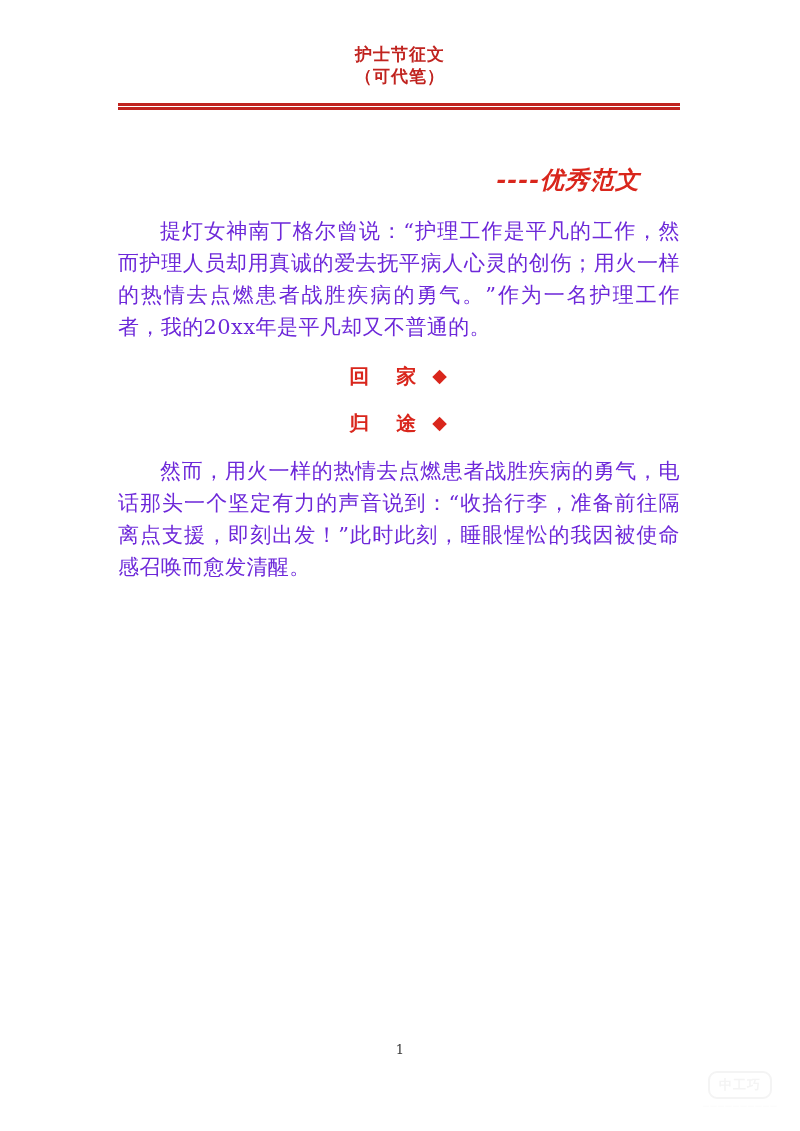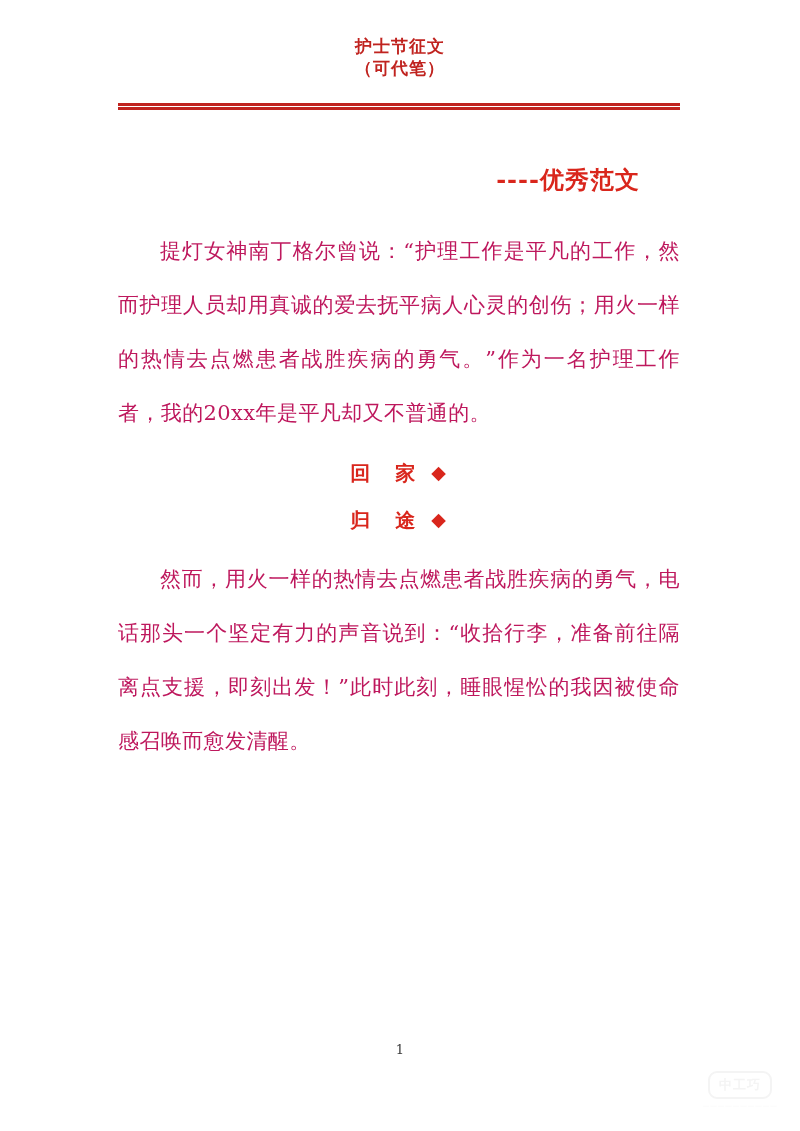--- a/index.html
+++ b/index.html
@@ -18,21 +18,21 @@
 
   .page {
     position: absolute;
     inset: 0;
     background: #ffffff;
   }
 
   
   .doc-header {
     position: absolute;
-    top: 36px;
+    top: 44px;
     left: 0;
     right: 0;
     text-align: center;
     line-height: 1.28;
   }
   .doc-header .hline {
     display: block;
     font-size: 17px;
     font-weight: bold;
     color: #c0231f;
@@ -84,55 +84,55 @@
     position: absolute;
     top: 164px;
     left: 0;
     width: 640px;
     text-align: right;
     font-family: "DejaVu Serif", "Liberation Serif", serif;
     font-size: 24px;
     font-weight: bold;
     color: #d9261c;
     letter-spacing: 1px;
+    font-style: italic;
   }
 
   
   .doc-body {
     position: absolute;
     top: 213px;
     left: 118px;
     width: 562px;
   }
 
   .para {
     font-family: "DejaVu Serif", "Liberation Serif", serif;
     font-size: 21px;
-    line-height: 54px;
-    color: #be185d;
+    line-height: 32px;
+    color: #6d28d9;
     text-indent: 2em;
     text-align: justify;
     text-justify: inter-character;
-    margin: 11px 0 8px 0;
+    margin: 2px 0 8px 0;
     letter-spacing: 0.4px;
   }
 
   .section-heading {
     text-align: center;
     font-family: "DejaVu Serif", "Liberation Serif", serif;
     font-size: 20px;
     font-weight: bold;
     color: #d9261c;
     margin: 20px 0 18px 0;
     letter-spacing: 2px;
   }
   .section-heading .sh-label {
     letter-spacing: 10px;
     margin-right: 6px;
-    font-family: Liberation Serif, serif;
   }
   .section-heading .diamond-icon {
     font-size: 19px;
     color: #d9261c;
     vertical-align: 1px;
   }
 
   
   .page-number {
     position: absolute;

